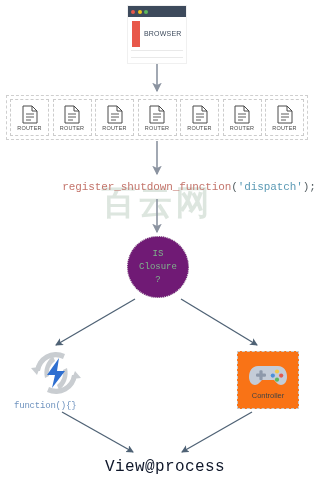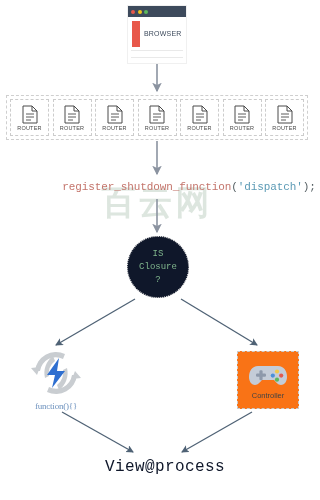--- a/index.html
+++ b/index.html
@@ -162,39 +162,39 @@
     box-sizing: border-box;
     display: flex;
     flex-direction: column;
     align-items: center;
     justify-content: center;
     font-family: "Liberation Mono", monospace;
     font-size: 9px;
     line-height: 13px;
     color: #7fb58c;
     z-index: 3;
-    background: #0f172a;
+    background: #701a75;
   }
 
   
   .fn-node {
     position: absolute;
     left: 14px;
     top: 347px;
     width: 84px;
     height: 68px;
     z-index: 3;
   }
   .fn-label {
     position: absolute;
     left: 0;
     top: 54px;
     width: 84px;
-    text-align: center;
-    font-family: Liberation Serif, serif;
+    text-align: left;
+    font-family: Liberation Mono, monospace;
     font-size: 9px;
     color: #6f93bf;
     letter-spacing: -0.2px;
   }
 
   
   .ctrl-node {
     position: absolute;
     left: 237px;
     top: 351px;

